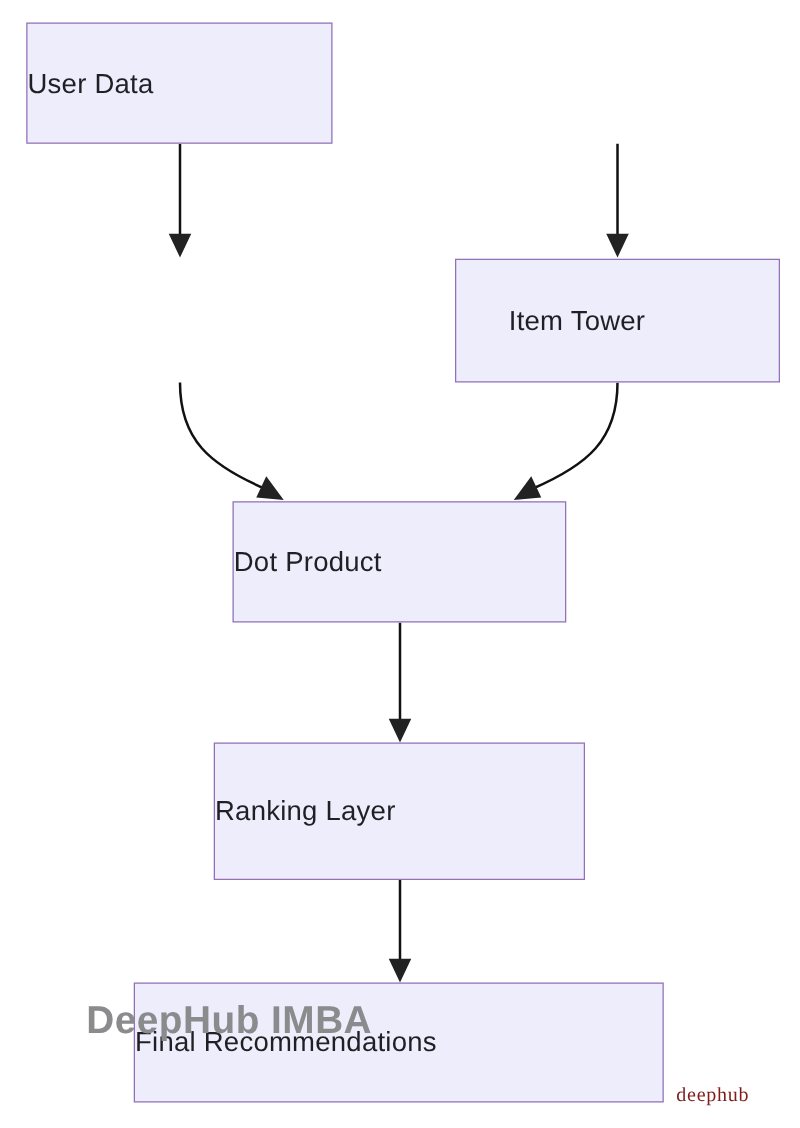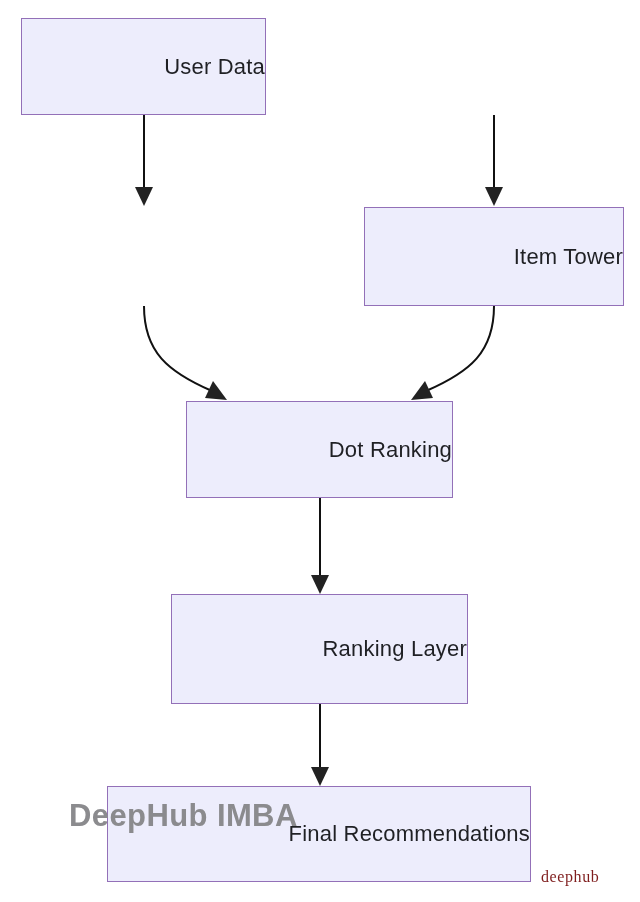--- a/index.html
+++ b/index.html
@@ -17,21 +17,21 @@
     background: #ffffff;
     overflow: hidden;
   }
   .node {
     position: absolute;
     box-sizing: border-box;
     background: #ededfc;
     border: 1.6px solid #9370b8;
     display: flex;
     align-items: center;
-    justify-content: flex-end;
+    justify-content: flex-start;
     color: #1f2024;
     font-size: 22px;
     font-weight: 400;
     letter-spacing: 0.2px;
     z-index: 2;
   }
   #node-user-data   { left: 21px;  top: 18px;  width: 245px; height: 97px; }
   #node-item-data   { left: 373px; top: 18px;  width: 251px; height: 97px; }
   #node-user-tower  { left: 14px;  top: 207px; width: 259px; height: 99px; }
   #node-item-tower  { left: 364px; top: 207px; width: 260px; height: 99px; padding-left: 42px; }
@@ -115,21 +115,21 @@
     <span>User Data</span>
   </div>
 
 
 
   <div class="node" id="node-item-tower">
     <span>Item Tower</span>
   </div>
 
   <div class="node" id="node-dot-product">
-    <span>Dot Ranking</span>
+    <span>Dot Product</span>
   </div>
 
   <div class="node" id="node-ranking">
     <span>Ranking Layer</span>
   </div>
 
   <div class="node" id="node-final">
     <span>Final Recommendations</span>
   </div>
 

